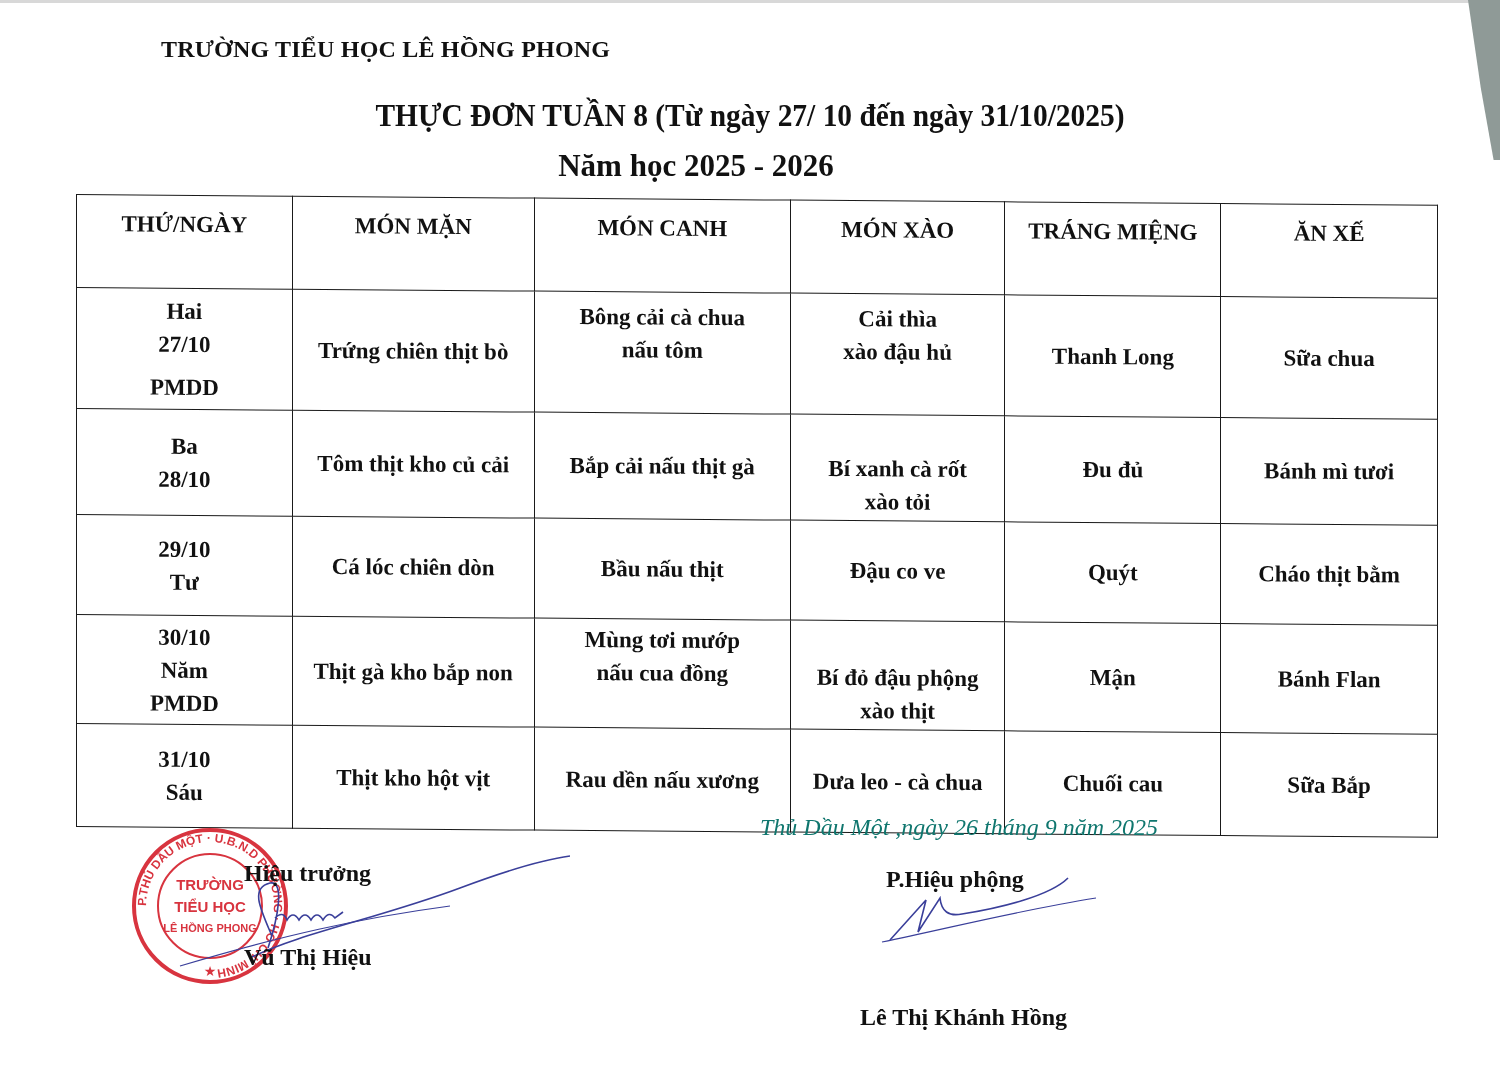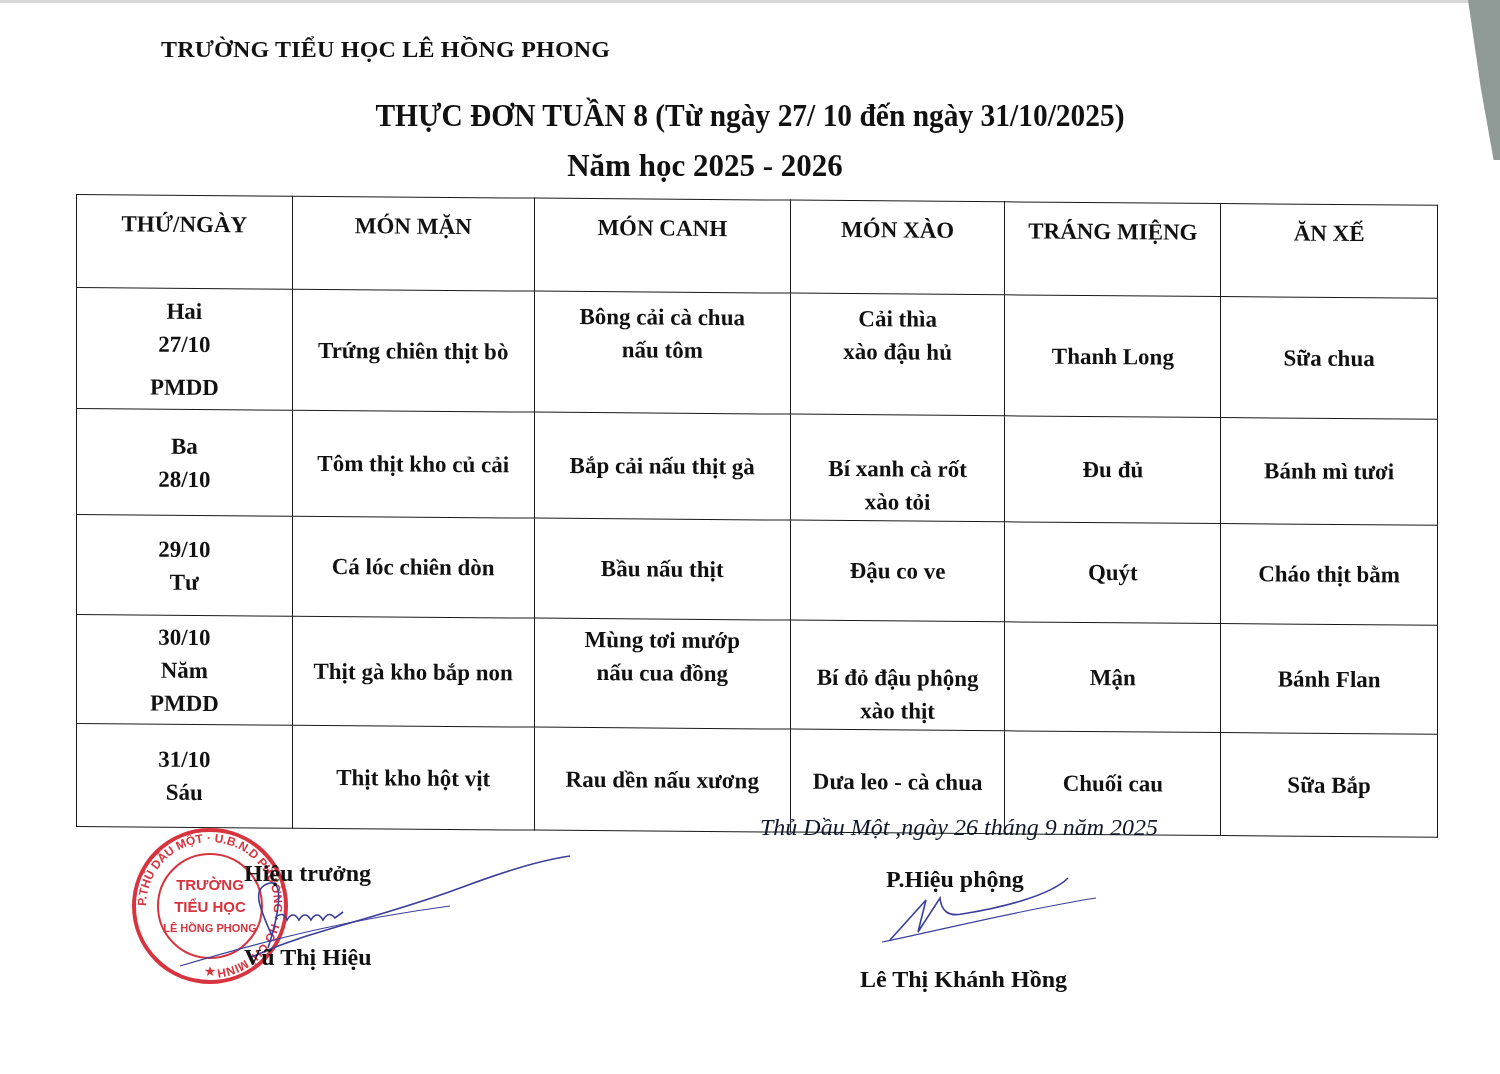--- a/index.html
+++ b/index.html
@@ -14,21 +14,21 @@
     clip-path: polygon(0 0, 100% 0, 100% 100%, 80% 100%, 40% 55%);
   }
   .school-name {
     position:absolute; left:122px; top:36px; font-size:24px; font-weight:bold; letter-spacing:0.2px;margin-left:39px;
   }
   .title {
     position:absolute; left:0; width:1500px; top:98px; text-align:center;
     font-size:31px; font-weight:bold; transform:scaleX(0.95);
   }
   .subtitle {
-    position:absolute; left:9px; width:1392px; top:148px; text-align:center;
+    position:absolute; left:0; width:1392px; top:148px; text-align:center;
     font-size:31px; font-weight:bold; padding-left:-1px;
   }
   table.menu {
     position:absolute; left:76px; top:194px; width:1362px; border-collapse:collapse;
     transform: skewY(0.45deg); transform-origin: left top;
   }
   table.menu th, table.menu td {
     border:1.6px solid #1a1a1a; text-align:center; vertical-align:middle; font-weight:bold;
     font-size:23px; line-height:33px; padding:0 6px;
   }
@@ -40,21 +40,21 @@
   table.menu tr.r5 td { height:102px; }
   .col-day { width:214px; }
   .col-man { width:240px; }
   .col-canh { width:254px; }
   .col-xao { width:213px; }
   .col-tm { width:214px; }
   .col-ax { width:215px; }
   td.day { font-size:27px; line-height:33px; vertical-align:top; padding-top:4px; }
   .date-line {
     position:absolute; left:760px; top:814px; font-size:24px; font-style:italic;
-    font-family:"Liberation Serif", serif; color:#0f172a;
+    font-family:"Liberation Serif", serif; color:#0f766e;
   }
   .sig { position:absolute; font-weight:bold; font-size:24px; }
   .stamp {
     position:absolute; left:130px; top:826px; width:160px; height:160px;
   }
   .signature { position:absolute; }
 </style>
 </head>
 <body>
 
@@ -194,13 +194,13 @@
 </svg>
 
 <div class="sig" style="left:244px;top:860px">Hiệu trưởng</div>
 <div class="sig" style="left:244px;top:944px">Vũ Thị  Hiệu</div>
 
 <svg class="signature" style="left:870px;top:870px" width="240" height="80" viewBox="0 0 240 80">
   <path d="M20,70 L56,30 L48,62 L70,28 Q72,48 92,44 C130,38 180,26 198,8" fill="none" stroke="#3a3f9a" stroke-width="1.6"></path>
   <path d="M12,72 C80,58 150,40 226,28" fill="none" stroke="#3a3f9a" stroke-width="1.2"></path>
 </svg>
 <div class="sig" style="left:886px;top:866px">P.Hiệu phộng</div>
-<div class="sig" style="left:860px;top:966px">Lê Thị Khánh Hồng</div>
+<div class="sig" style="left:860px;top:1004px">Lê Thị Khánh Hồng</div>
 
 </body></html>

